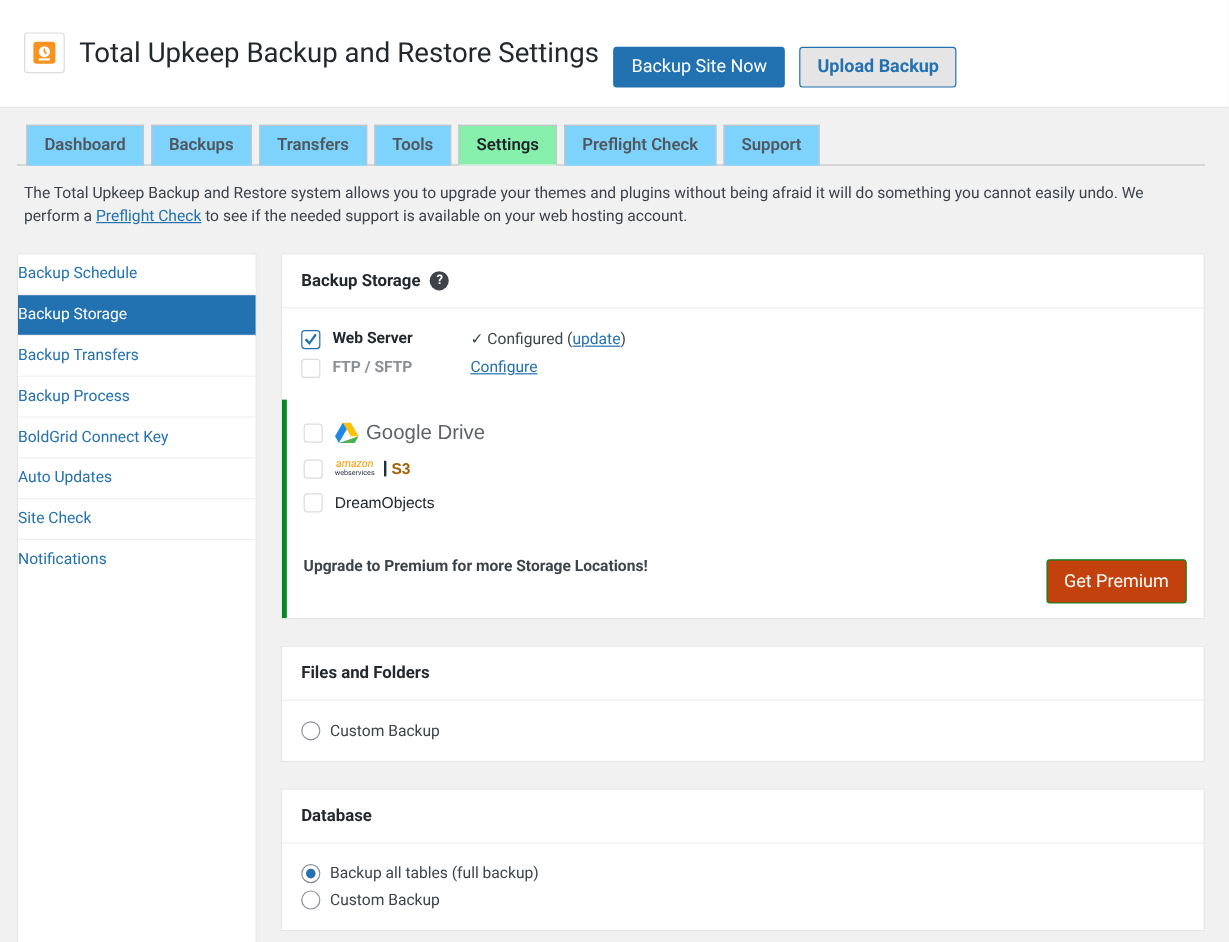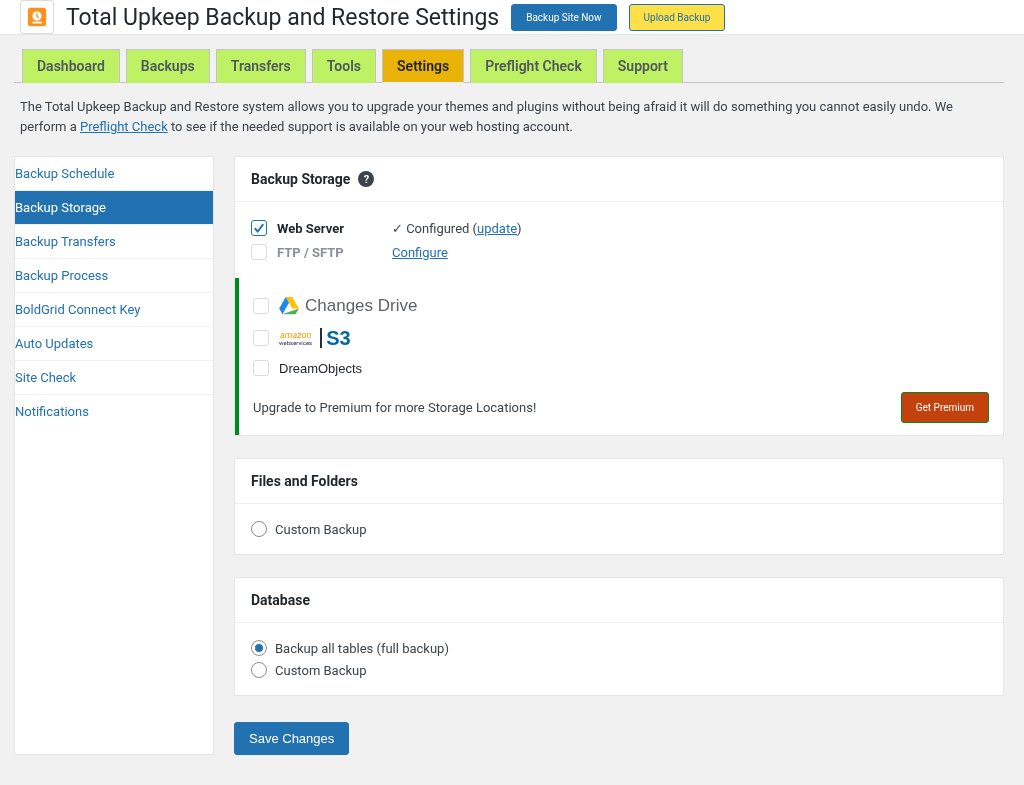--- a/index.html
+++ b/index.html
@@ -9,21 +9,21 @@
     color: #23282d;
     font-size: 13px;
   }
   .page {
     width: 1024px;
     min-height: 785px;
   }
   .header-bar {
     background: #fff;
     border-bottom: 1px solid #e5e5e5;
-    padding: 0 20px;
+    padding: 16px 20px;
     display: flex;
     align-items: center;
     gap: 12px;
   }
   .plugin-icon {
     width: 34px;
     height: 34px;
     display: inline-flex;
     align-items: center;
     justify-content: center;
@@ -34,65 +34,67 @@
   .plugin-icon svg { width: 22px; height: 22px; }
   .page-title {
     font-size: 23px;
     font-weight: 400;
     color: #23282d;
   }
   .btn {
     display: inline-block;
     padding: 6px 14px;
     border-radius: 3px;
-    font-size: 10px;
+    font-size: 15px;
     line-height: 1.3;
     text-decoration: none;
     cursor: pointer;
     border: 1px solid transparent;
+    margin-top: 23px;
   }
   .btn-primary {
     background: #2271b1;
     border-color: #2271b1;
     color: #fff;
   }
   .btn-secondary {
-    background: #fde047;
+    background: #e5e5e5;
     border-color: #2271b1;
     color: #2271b1;
+    font-weight: bold;
   }
   .btn-green {
     background: #c2410c;
     border-color: #008a20;
     color: #fff;
     padding: 8px 14px;
   }
   .content {
     padding: 14px 20px 30px 14px;
   }
   .nav-tabs {
     display: flex;
     gap: 6px;
     border-bottom: 1px solid #c3c4c7;
     margin-bottom: 14px;
     padding: 0 8px;
   }
   .nav-tab {
-    background: #bef264;
+    background: #7dd3fc;
     border: 1px solid #c3c4c7;
     border-bottom: none;
     color: #50575e;
     padding: 8px 14px;
     font-size: 14px;
     font-weight: 600;
     cursor: pointer;
     margin-bottom: -1px;
   }
   .nav-tab.active {
-    background: #eab308;
+    background: #86efac;
     border-bottom: 1px solid #f1f1f1;
     color: #1d2327;
   }
   .intro {
     padding: 0 6px 20px 6px;
     color: #3c434a;
     font-size: 13px;
     line-height: 1.5;
   }
   .intro a { color: #2271b1; text-decoration: underline; }
@@ -197,25 +199,25 @@
     align-items: center;
     gap: 10px;
     padding: 6px 0;
   }
   .premium-footer {
     display: flex;
     align-items: center;
     justify-content: space-between;
     margin-top: 10px;
   }
-  .premium-msg { color: #3c434a; font-size: 13px; }
+  .premium-msg { color: #3c434a; font-size: 13px; font-weight: bold; }
   .logo-box { display: inline-flex; align-items: center; gap: 6px; }
   .gd-text { font-family: Arial, sans-serif; font-size: 17px; color: #5f6368; }
   .gd-text b { color: #5f6368; font-weight: 500; }
-  .s3-text { font-family: Arial, sans-serif; font-size: 20px; font-weight: 800; color: #0369a1; border-left: 2px solid #232f3e; padding-left: 4px; margin-left: 2px; line-height: 1; }
+  .s3-text { font-family: Arial, sans-serif; font-size: 13px; font-weight: 800; color: #a16207; border-left: 2px solid #232f3e; padding-left: 4px; margin-left: 2px; line-height: 1; }
   .do-text { font-family: Arial, sans-serif; font-size: 13px; font-weight: 400; color: #23282d; }
   .radio-row { display: flex; align-items: center; gap: 8px; padding: 3px 0; }
   .radio {
     width: 16px; height: 16px;
     border: 1px solid #8c8f94;
     border-radius: 50%;
     display: inline-flex;
     align-items: center;
     justify-content: center;
     cursor: pointer;
@@ -309,21 +311,21 @@
           </div>
           <div class="premium-block">
             <div class="premium-row">
               <span class="checkbox disabled"></span>
               <span class="logo-box">
                 <svg width="20" height="18" viewBox="0 0 24 22">
                     <polygon points="8,0 16,0 24,14 16,14" fill="#ffc107"></polygon>
                     <polygon points="0,14 8,0 12,7 4,21" fill="#1e88e5"></polygon>
                     <polygon points="4,21 24,14 20,21" fill="#4caf50"></polygon>
                   </svg>
-                <span class="gd-text"><b>Changes</b> Drive</span>
+                <span class="gd-text"><b>Google</b> Drive</span>
               </span>
             </div>
             <div class="premium-row">
               <span class="checkbox disabled"></span>
               <span class="logo-box">
                 <span class="aws-logo">
                     <span class="aws-amazon">amazon</span>
                     <span class="aws-web">webservices</span>
                   </span>
                 <span class="s3-text">S3</span>

